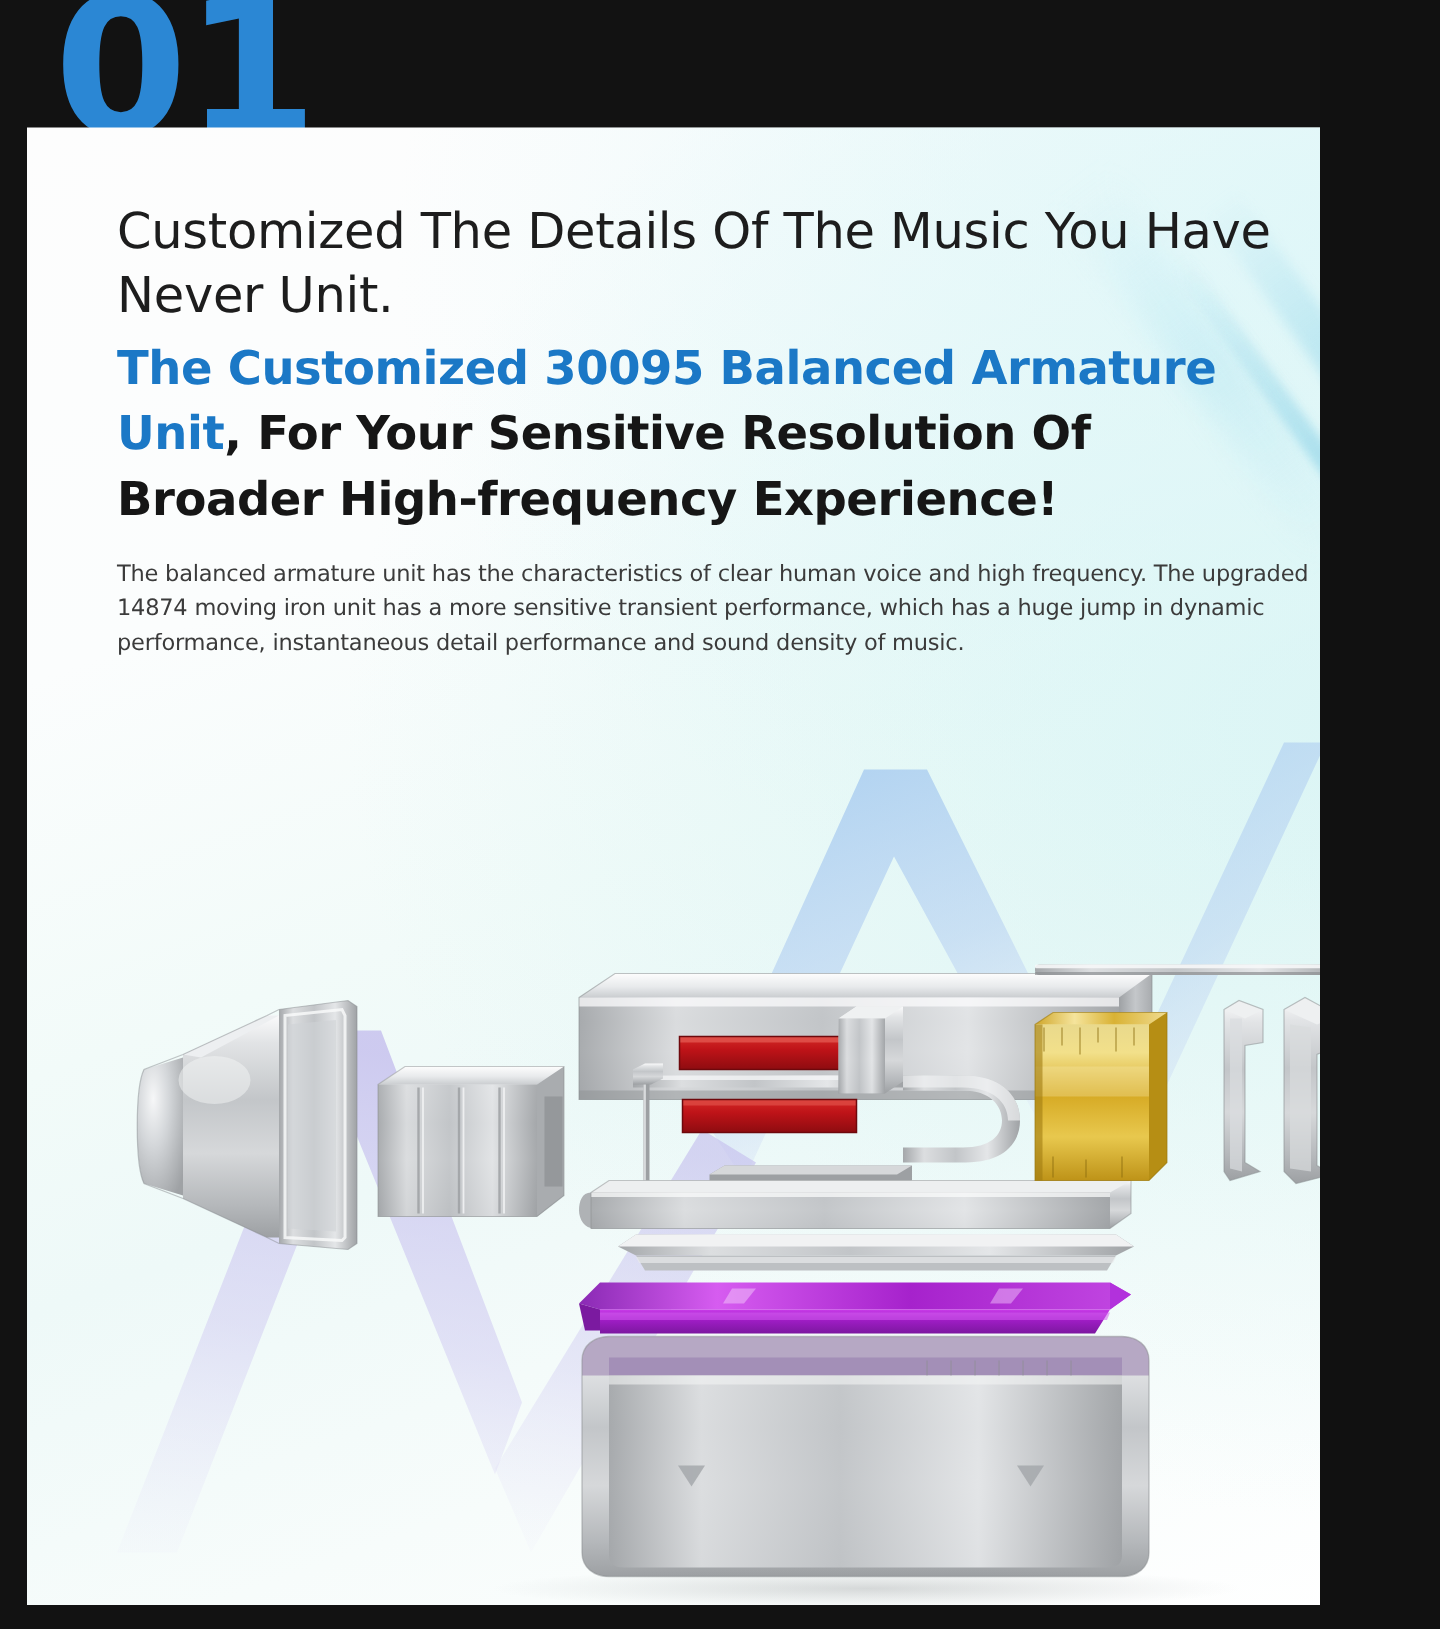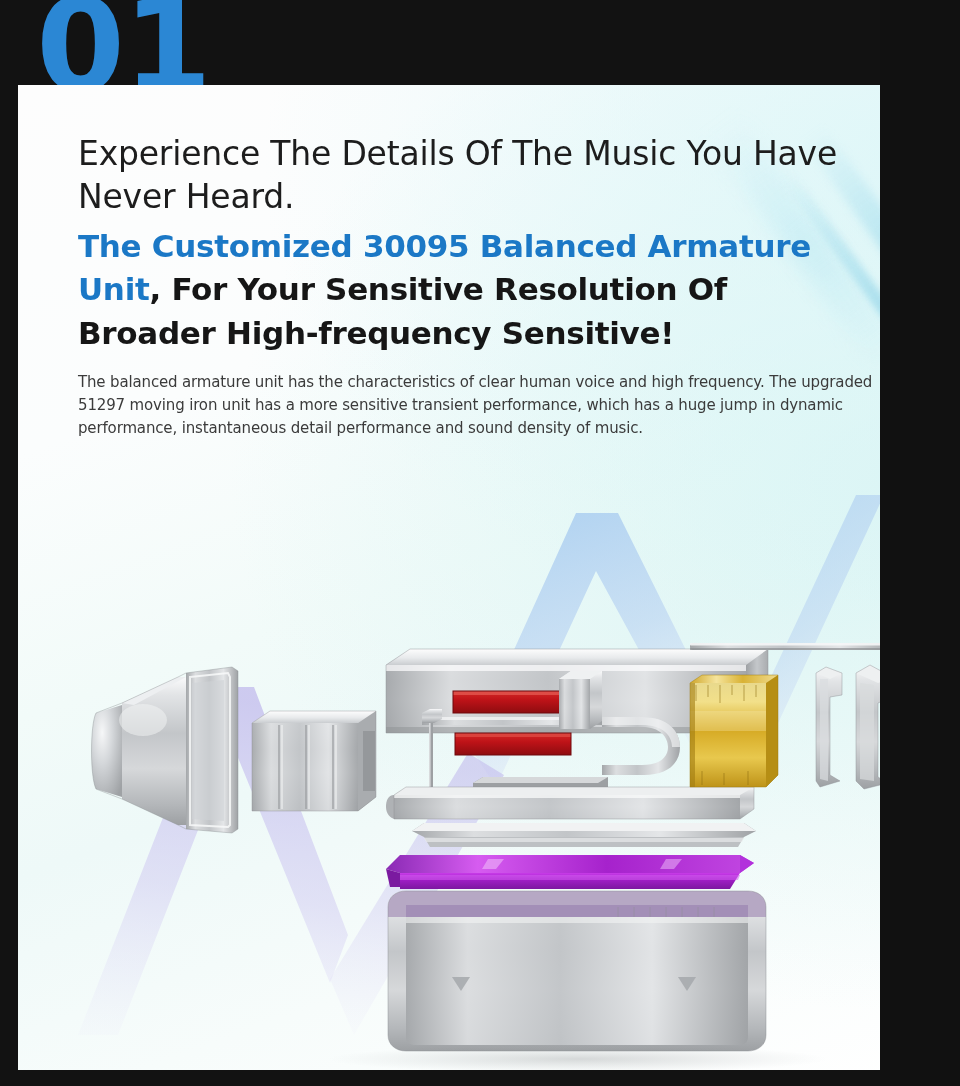--- a/index.html
+++ b/index.html
@@ -155,28 +155,28 @@
 
       <path d="M 700 455 L 838 160 L 866 160 L 722 470 Z" fill="url(#wmBlue)" opacity="0.85"></path>
 
       <path d="M 60 700 L 196 352 L 236 352 L 330 600 L 312 648 L 214 408 L 100 700 Z" fill="url(#wmLav)"></path>
 
       <path d="M 312 644 L 450 418 L 486 440 L 336 700 Z" fill="url(#wmLav)" opacity="0.8"></path>
     </svg>
 
     <div class="text-block">
       <div class="headline">
-        <span>Experience The Details Of The Music You Have</span><br>
-        <span>Never Heard.</span>
+        <span>Customized The Details Of The Music You Have</span><br>
+        <span>Never Unit.</span>
       </div>
       <div class="headline-bold">
         <span class="accent">The Customized 30095 Balanced Armature Unit</span><span>, For Your Sensitive Resolution Of</span><br>
-        <span>Broader High-frequency Sensitive!</span>
+        <span>Broader High-frequency Experience!</span>
       </div>
-      <p class="body-copy">The balanced armature unit has the characteristics of clear human voice and high frequency. The upgraded 51297 moving iron unit has a more sensitive transient performance, which has a huge jump in dynamic performance, instantaneous detail performance and sound density of music.</p>
+      <p class="body-copy">The balanced armature unit has the characteristics of clear human voice and high frequency. The upgraded 14874 moving iron unit has a more sensitive transient performance, which has a huge jump in dynamic performance, instantaneous detail performance and sound density of music.</p>
     </div>
 
     <svg class="diagram" viewBox="0 0 924 545" preserveAspectRatio="none">
       <defs>
         <linearGradient id="metalV" x1="0" y1="0" x2="0" y2="1">
           <stop offset="0%" stop-color="#FAFAFB"></stop>
           <stop offset="12%" stop-color="#E2E4E6"></stop>
           <stop offset="38%" stop-color="#C3C6C9"></stop>
           <stop offset="62%" stop-color="#D6D8DA"></stop>
           <stop offset="86%" stop-color="#B4B7BA"></stop>

